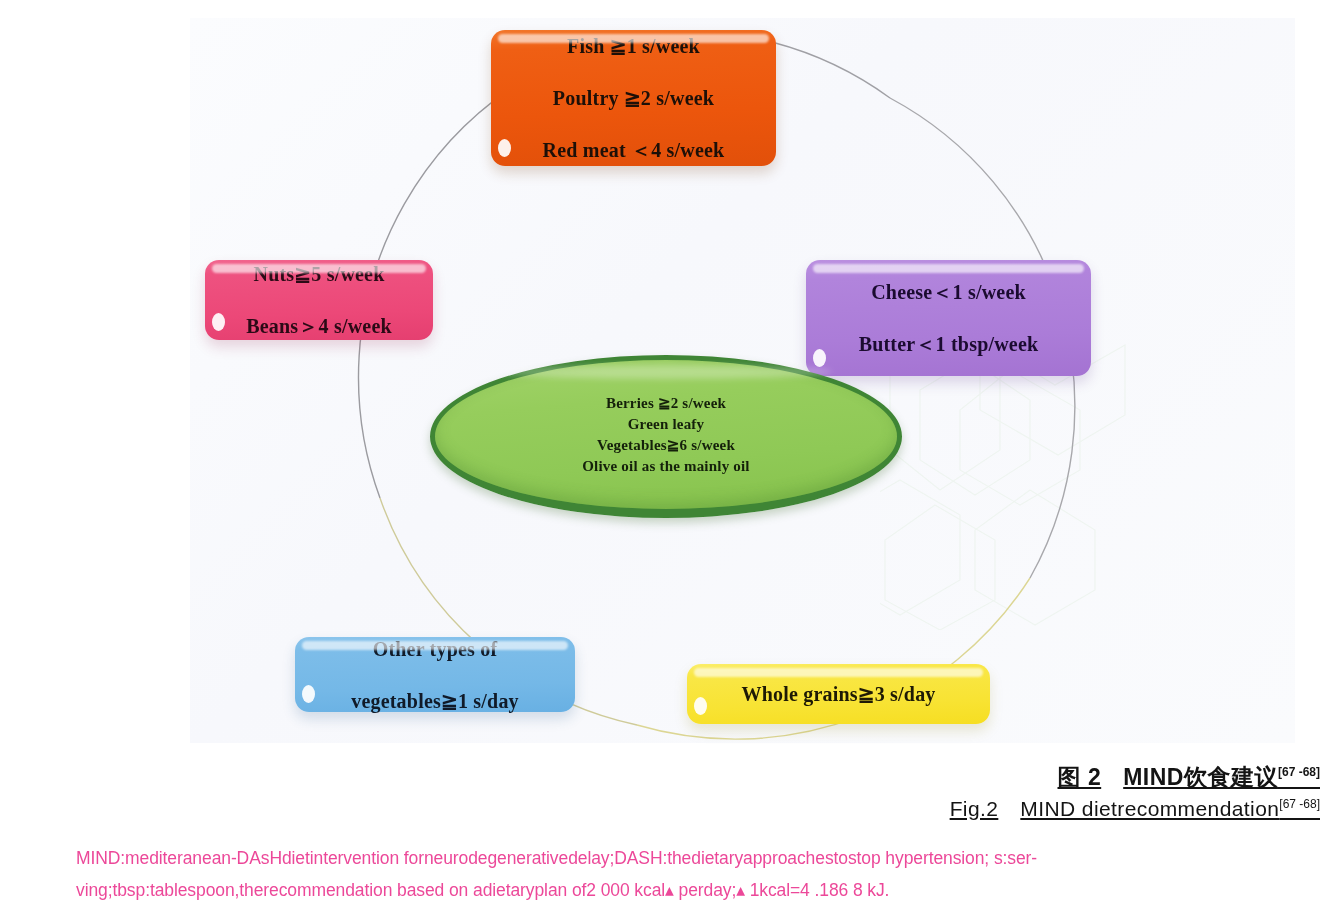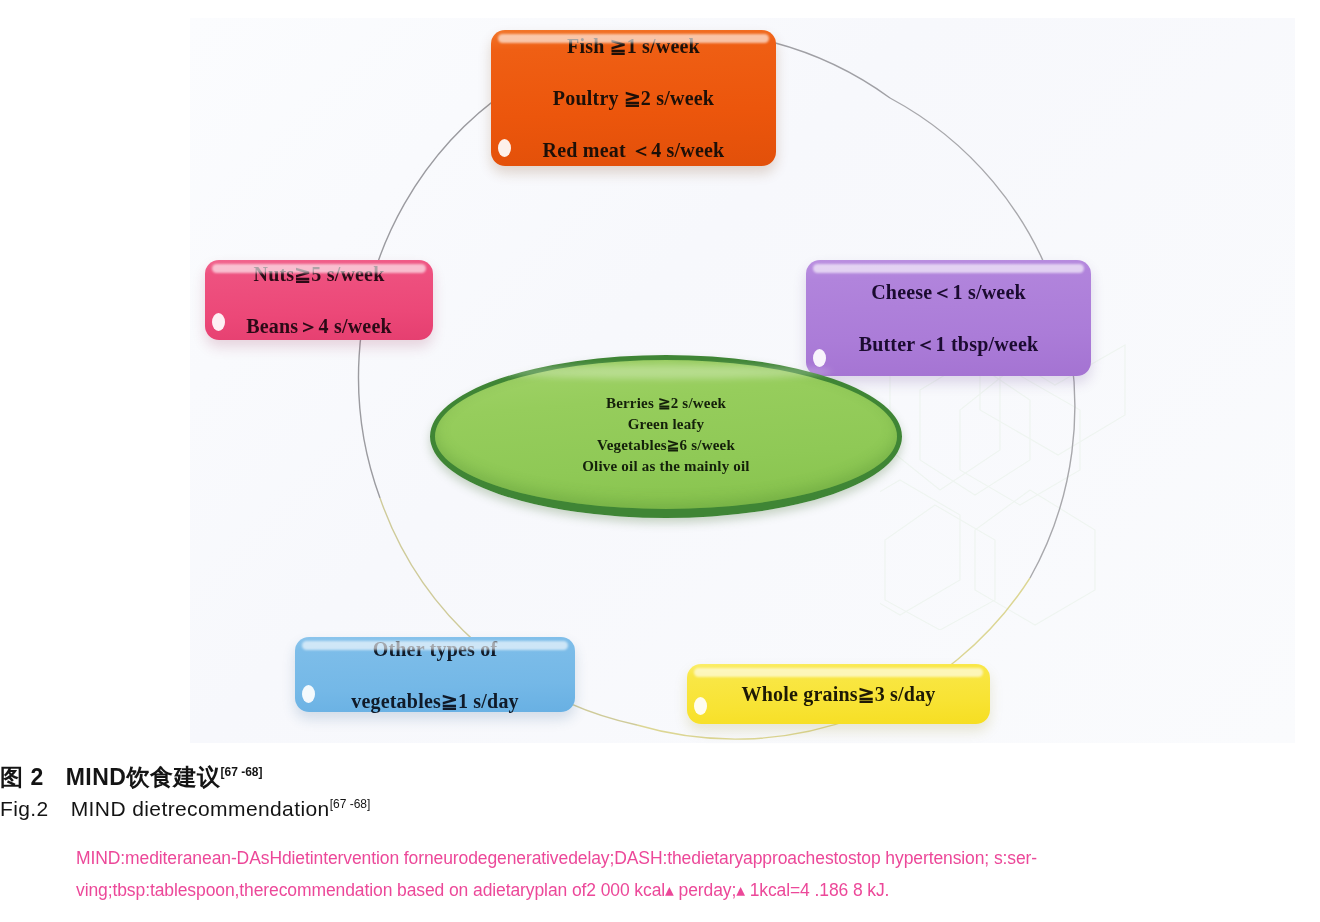--- a/index.html
+++ b/index.html
@@ -154,22 +154,23 @@
     border-radius: 50%;
     background: rgba(255,255,255,.28);
     filter: blur(3px);
     pointer-events: none;
   }
 
   
   .caption {
     position: absolute;
     left: 0; right: 0;
-    text-align: left;
+    text-align: right;
     color: #141414;
+    text-decoration: underline;
   }
   #caption-cn {
     top: 762px;
     font-family: "Liberation Sans", sans-serif;
     font-size: 23px;
     font-weight: 700;
     letter-spacing: .5px;
   }
   #caption-en {
     top: 797px;

